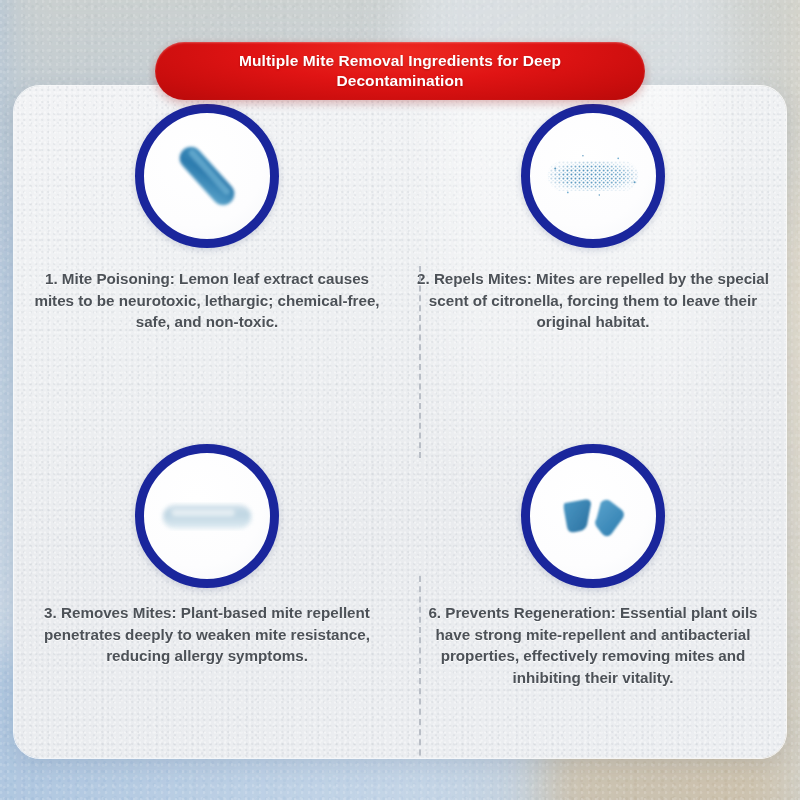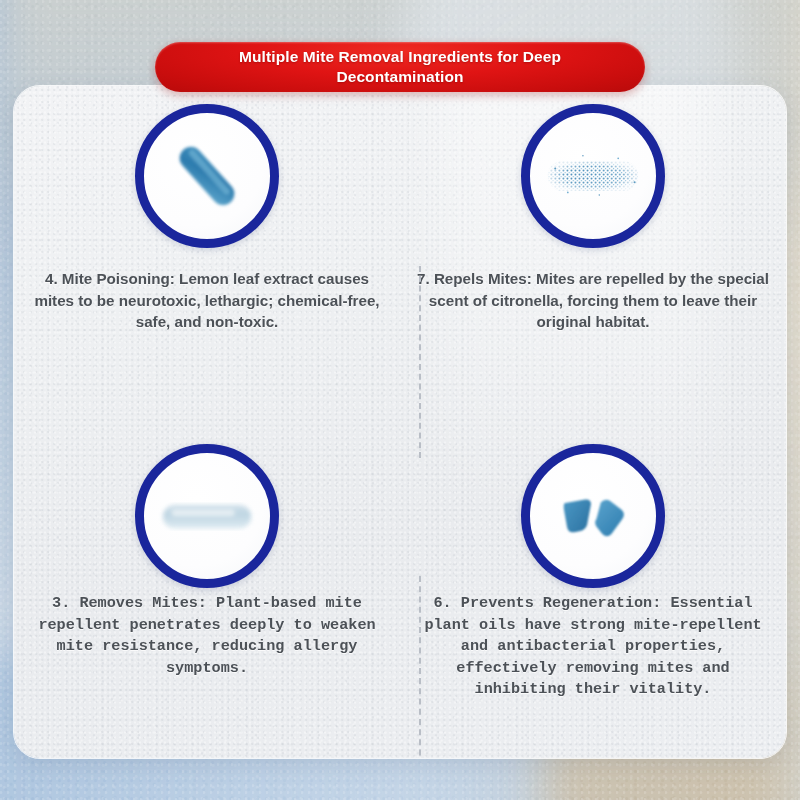--- a/index.html
+++ b/index.html
@@ -81,21 +81,21 @@
     background-size:5px 5px, 6px 6px, 8px 8px, 9px 9px;
   }
   .card-sheen {
     position:absolute; left:55%; top:-10%; width:35%; height:75%;
     background:linear-gradient(200deg, rgba(255,255,255,.55), rgba(255,255,255,0));
     filter:blur(26px); pointer-events:none;
   }
 
   
   #banner {
-    position:absolute; left:155px; top:42px; width:490px; height:50px;
+    position:absolute; left:155px; top:42px; width:490px; height:58px;
     border-radius:29px;
     background:
       radial-gradient(ellipse at 50% 18%, #ee2a22 0%, #e01414 42%, #c90d0d 78%, #b80a0a 100%);
     box-shadow:0 3px 10px rgba(150,10,10,.30), inset 0 1px 2px rgba(255,255,255,.28);
     display:flex; align-items:center; justify-content:center;
     padding:3px 26px; z-index:5;
   }
   #banner-text {
     color:#ffffff; font-size:15.5px; font-weight:bold;
     line-height:1.28; text-align:center; letter-spacing:.1px;
@@ -130,21 +130,21 @@
   .badge svg { width:100%; height:100%; display:block; }
 
   .caption {
     margin-top:20px;
     color:#4c5157;
     font-size:15.2px; font-weight:bold;
     line-height:1.42; text-align:center;
     max-width:355px;
     text-shadow:0 1px 0 rgba(255,255,255,.75);
   }
-  .cell.r2 .caption { margin-top:5px;font-family:Liberation Mono, monospace; }
+  .cell.r2 .caption { margin-top:14px; }
 
   
   .divider {
     position:absolute; left:405px; width:0;
     border-left:2px dashed #b9bec6;
     z-index:3;
   }
   #divider-top    { top:180px; height:192px; }
   #divider-bottom { top:490px; height:200px; }
 </style>
@@ -180,21 +180,21 @@
             <filter id="f1">
                 <feGaussianBlur stdDeviation="1.1"></feGaussianBlur>
               </filter>
           </defs>
           <g transform="rotate(48 50 50)" filter="url(#f1)">
             <rect x="22" y="41" width="56" height="18" rx="9" fill="url(#g1)"></rect>
             <rect x="26" y="44" width="46" height="5" rx="2.5" fill="#7fc0dd" opacity=".55"></rect>
           </g>
         </svg>
       </div>
-      <div class="caption">4. Mite Poisoning: Lemon leaf extract causes mites to be neurotoxic, lethargic; chemical-free, safe, and non-toxic.</div>
+      <div class="caption">1. Mite Poisoning: Lemon leaf extract causes mites to be neurotoxic, lethargic; chemical-free, safe, and non-toxic.</div>
     </div>
 
     <div class="cell r1">
       <div class="badge">
         <svg viewBox="0 0 100 100" aria-hidden="true">
           <defs>
             <filter id="f2">
                 <feGaussianBlur stdDeviation=".35"></feGaussianBlur>
               </filter>
             <pattern id="speck" width="3.2" height="3.2" patternUnits="userSpaceOnUse">
@@ -216,21 +216,21 @@
           <g opacity=".75">
             <circle cx="20" cy="44" r="0.8" fill="#2d7cae"></circle>
             <circle cx="83" cy="55" r="0.8" fill="#2d7cae"></circle>
             <circle cx="30" cy="63" r="0.7" fill="#4a97c4"></circle>
             <circle cx="70" cy="36" r="0.7" fill="#4a97c4"></circle>
             <circle cx="55" cy="65" r="0.6" fill="#2d7cae"></circle>
             <circle cx="42" cy="34" r="0.6" fill="#2d7cae"></circle>
           </g>
         </svg>
       </div>
-      <div class="caption">7. Repels Mites: Mites are repelled by the special scent of citronella, forcing them to leave their original habitat.</div>
+      <div class="caption">2. Repels Mites: Mites are repelled by the special scent of citronella, forcing them to leave their original habitat.</div>
     </div>
 
     <div class="cell r2">
       <div class="badge">
         <svg viewBox="0 0 100 100" aria-hidden="true">
           <defs>
             <linearGradient id="g3" x1="0" y1="0" x2="0" y2="1">
               <stop offset="0%" stop-color="#cfe0ea"></stop>
               <stop offset="40%" stop-color="#b9d2e0"></stop>
               <stop offset="100%" stop-color="#dceaf1"></stop>

